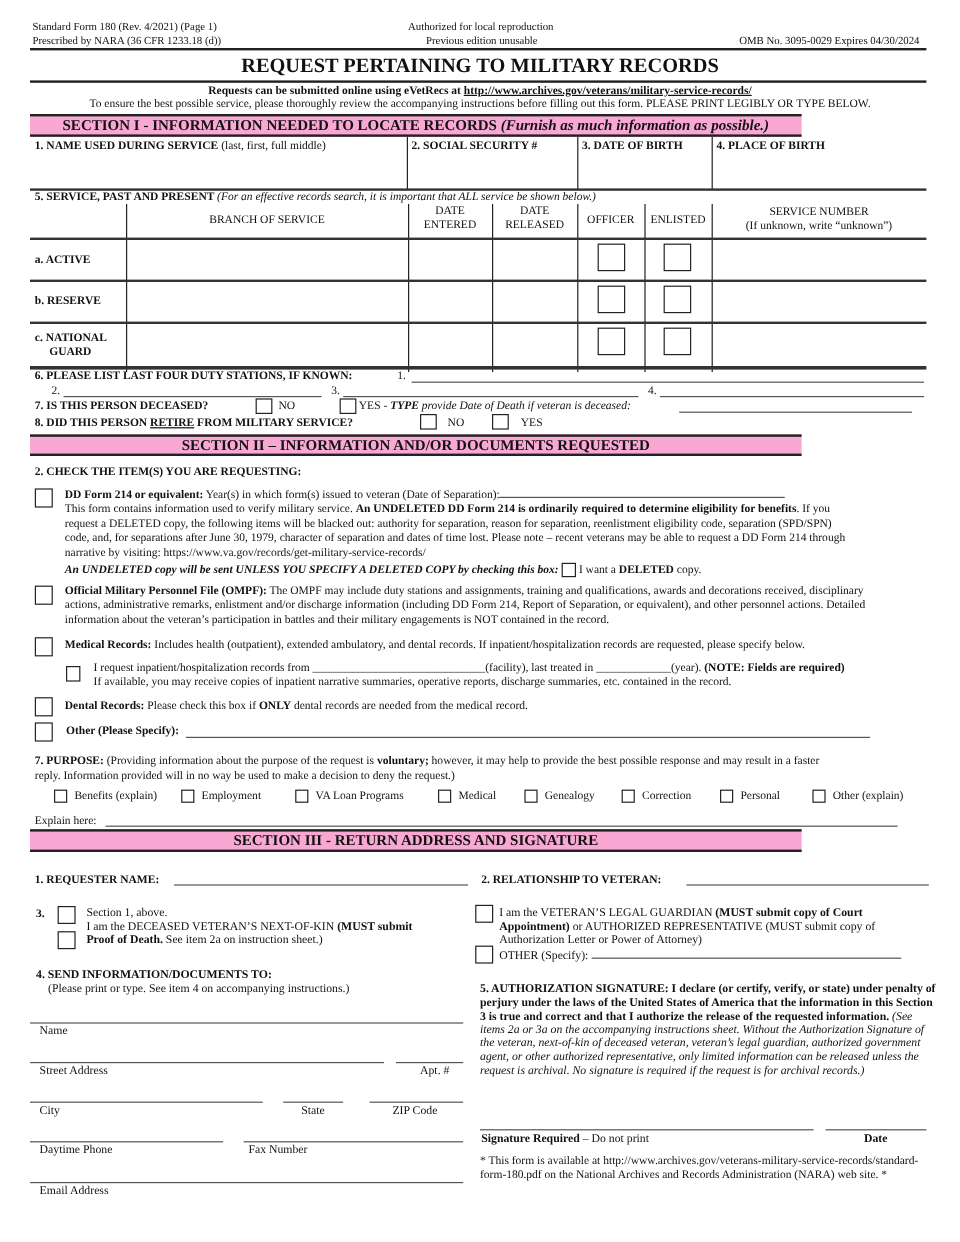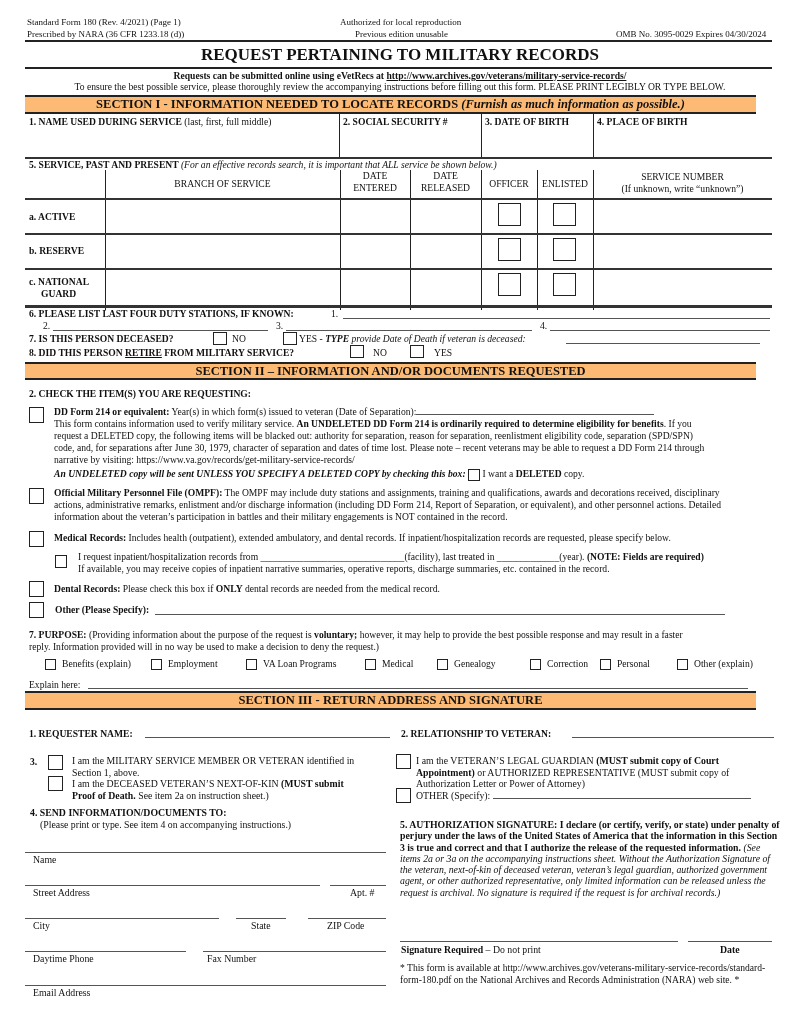--- a/index.html
+++ b/index.html
@@ -3,21 +3,21 @@
 <meta charset="utf-8">
 <style>
 *{box-sizing:border-box;margin:0;padding:0}
 html,body{width:800px;height:1035px;background:#fff;overflow:hidden}
 body{font-family:"Liberation Serif","DejaVu Serif",serif;color:#111;font-size:10px;position:relative}
 .abs{position:absolute}
 .b{font-weight:bold}
 .i{font-style:italic}
 .u{text-decoration:underline}
 .hr{position:absolute;left:25px;width:747px;background:#222}
-.sechead{position:absolute;left:25px;width:731px;height:17px;background:#fdba74;border-top:2px solid #222;border-bottom:2px solid #222;text-align:center;font-weight:bold;font-size:12.5px;line-height:14px}
+.sechead{position:absolute;left:25px;width:643px;height:17px;background:#f9a8d4;border-top:2px solid #222;border-bottom:2px solid #222;text-align:center;font-weight:bold;font-size:12.5px;line-height:14px}
 .cb{display:inline-block;border:1.2px solid #222;background:#fff;vertical-align:middle}
 .line{position:absolute;border-bottom:1px solid #555;height:0}
 .vl{position:absolute;width:1px;background:#222}
 .hl{position:absolute;height:2px;background:#333}
 .small{font-size:9.5px}
 .t{position:absolute;white-space:nowrap}
 .para{position:absolute;line-height:12px;font-size:9.6px}
 </style>
 </head>
 <body>
@@ -160,40 +160,39 @@
 <div><b>7.  PURPOSE:</b><span> (Providing information about the purpose of the request is </span><b>voluntary;</b><span> however, it may help to provide the best possible response and may    result in a faster</span></div>
 <div>reply.  Information provided will in no way be used to make a decision to deny the request.)</div>
 </div>
 
 <div class="abs" style="left:45px;top:658px;width:740px;height:14px;font-size:9.6px">
   <span class="abs" style="left:0;top:0"><span class="cb" style="width:11px;height:11px;margin-right:6px"></span><span>Benefits (explain)</span></span>
   <span class="abs" style="left:106px;top:0"><span class="cb" style="width:11px;height:11px;margin-right:6px"></span><span>Employment</span></span>
   <span class="abs" style="left:201px;top:0"><span class="cb" style="width:11px;height:11px;margin-right:6px"></span><span>VA Loan Programs</span></span>
   <span class="abs" style="left:320px;top:0"><span class="cb" style="width:11px;height:11px;margin-right:6px"></span><span>Medical</span></span>
   <span class="abs" style="left:392px;top:0"><span class="cb" style="width:11px;height:11px;margin-right:6px"></span><span>Genealogy</span></span>
-  <span class="abs" style="left:485px;top:0"><span class="cb" style="width:11px;height:11px;margin-right:6px"></span><span>Correction</span></span>
+  <span class="abs" style="left:473px;top:0"><span class="cb" style="width:11px;height:11px;margin-right:6px"></span><span>Correction</span></span>
   <span class="abs" style="left:555px;top:0"><span class="cb" style="width:11px;height:11px;margin-right:6px"></span><span>Personal</span></span>
   <span class="abs" style="left:632px;top:0"><span class="cb" style="width:11px;height:11px;margin-right:6px"></span><span>Other (explain)</span></span>
 </div>
 
 <div class="t" style="left:29px;top:679px;font-size:9.6px">Explain here:</div>
 <div class="line" style="left:88px;top:688px;width:660px"></div>
 
 <div class="sechead" style="top:691px;height:19px">SECTION III - RETURN ADDRESS AND SIGNATURE</div>
 
 <div class="t b" style="left:29px;top:728px;font-size:9.6px">1. REQUESTER NAME:</div>
 <div class="line" style="left:145px;top:737px;width:245px"></div>
 <div class="t b" style="left:401px;top:728px;font-size:9.6px">2. RELATIONSHIP TO VETERAN:</div>
 <div class="line" style="left:572px;top:737px;width:202px"></div>
 
 <div class="t b" style="left:30px;top:756px;font-size:9.6px">3.</div>
 <div class="cb abs" style="left:48px;top:755px;width:15px;height:15px"></div>
 <div class="cb abs" style="left:48px;top:776px;width:15px;height:15px"></div>
 <div class="para" style="left:72px;top:755px;width:320px;font-size:9.8px;line-height:11.5px">
-<div>I am the MILITARY SERVICE MEMBER OR VETERAN identified in</div>
 <div>Section 1, above.</div>
 <div><span>I am the DECEASED VETERAN’S NEXT-OF-KIN </span><b>(MUST submit</b></div>
 <div><b>Proof of Death.</b><span> See item 2a on instruction sheet.)</span></div>
 </div>
 
 <div class="cb abs" style="left:396px;top:754px;width:15px;height:15px"></div>
 <div class="cb abs" style="left:396px;top:788px;width:15px;height:15px"></div>
 <div class="para" style="left:416px;top:755px;width:370px;font-size:9.8px;line-height:11.5px">
 <div><span>I am the VETERAN’S LEGAL GUARDIAN </span><b>(MUST submit copy of Court</b></div>
 <div><b>Appointment)</b><span> or AUTHORIZED REPRESENTATIVE (MUST submit copy of</span></div>

